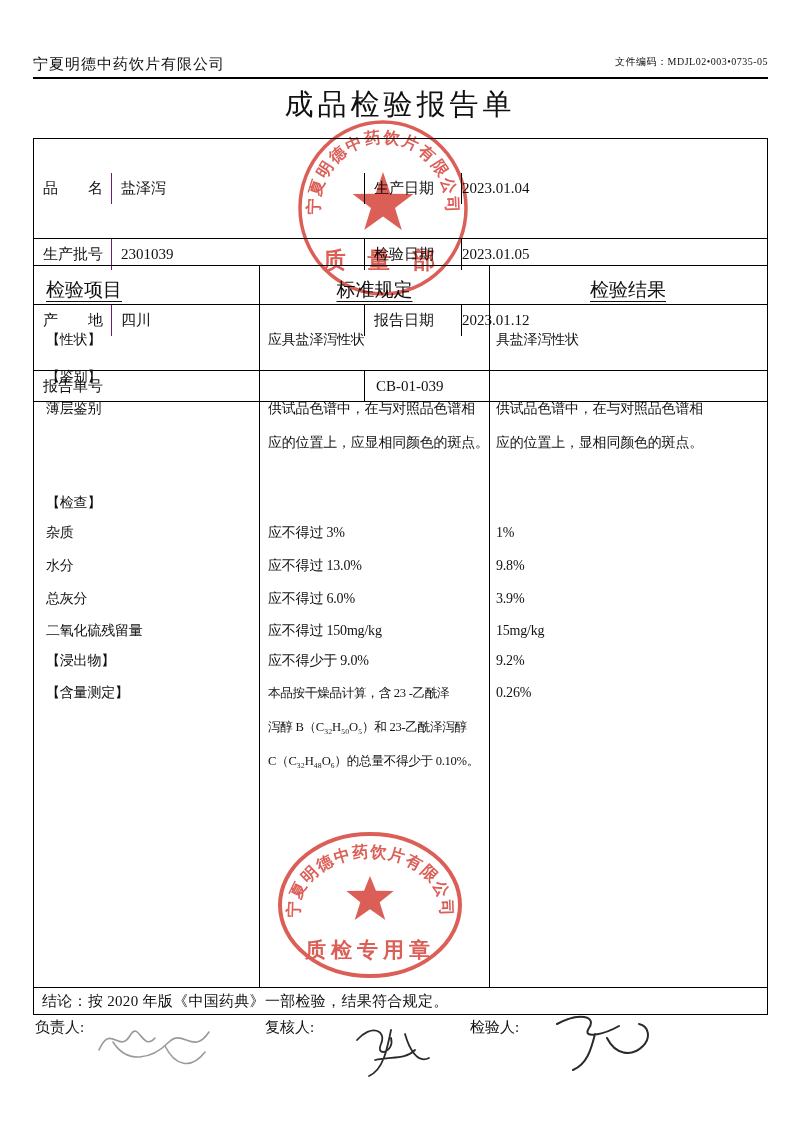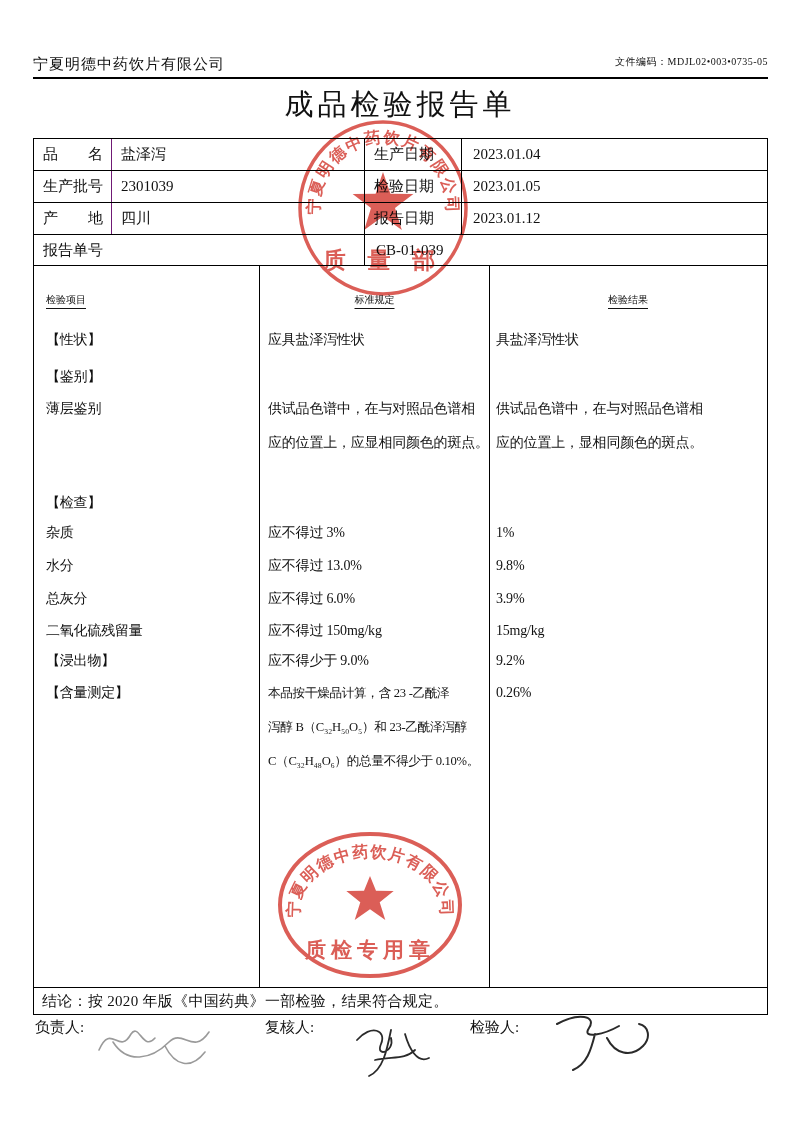--- a/index.html
+++ b/index.html
@@ -8,34 +8,34 @@
     font-family:"Liberation Serif","DejaVu Serif",serif;color:#111;overflow:hidden;
   }
   
   .hdr-company{position:absolute;left:33px;top:55px;font-size:15px;letter-spacing:1px;}
   .hdr-code{position:absolute;right:32px;top:55px;font-size:10px;letter-spacing:.5px;}
   .hdr-rule{position:absolute;left:33px;top:77px;width:735px;height:0;border-top:2px solid #000;}
   .doc-title{position:absolute;left:0;top:85px;width:100%;text-align:center;
     font-size:29px;font-weight:normal;letter-spacing:4px;}
   
   .info-table{position:absolute;left:33px;top:138px;width:733px;border:1px solid #000;box-sizing:content-box;}
-  .irow{position:relative;height:31px;font-size:15px;line-height:31px;}
+  .irow{position:relative;height:31px;font-size:15px;line-height:31px;margin-top:34px;}
   .irow + .irow{border-top:1px solid #000;}
   .icell{position:absolute;top:0;height:100%;white-space:nowrap;box-sizing:border-box;}
   .ic-label {left:0;  width:77px; padding-left:9px;}
   .ic-value {left:77px;width:253px;padding-left:9px;border-left:1px solid #701a75;}
   .ic-label2{left:330px;width:97px;padding-left:9px;border-left:1px solid #000;}
-  .ic-value2{left:427px;width:306px;padding-left:11px;border-left:1px solid #000;}
+  .ic-value2{left:427px;width:306px;border-left:1px solid #000;}
   .ic-replabel{left:0;width:330px;padding-left:9px;}
   .ic-repvalue{left:330px;width:403px;padding-left:11px;border-left:1px solid #000;}
   
   .main-table{position:absolute;left:33px;top:265px;width:733px;height:721px;border:1px solid #000;}
   .vline{position:absolute;top:0;bottom:0;width:0;border-left:1px solid #000;}
   .vline.v1{left:225px;} .vline.v2{left:455px;}
-  .mhead{position:absolute;top:27px;font-size:10px;}
+  .mhead{position:absolute;top:11px;font-size:19px;}
   .mhead span{text-decoration:underline;text-underline-offset:5px;}
   .mh-item{left:12px;}
   .mh-std{left:226px;width:229px;text-align:center;}
   .mh-res{left:456px;width:276px;text-align:center;}
   .mrow-cell{position:absolute;font-size:14px;line-height:34px;white-space:pre-line;
     letter-spacing:-0.2px;}
   .mc-item{left:12px;width:205px;}
   .mc-std{left:234px;width:222px;}
   .mc-res{left:462px;width:266px;}
   .mc-std.small{font-size:12.6px;letter-spacing:-0.3px;}

